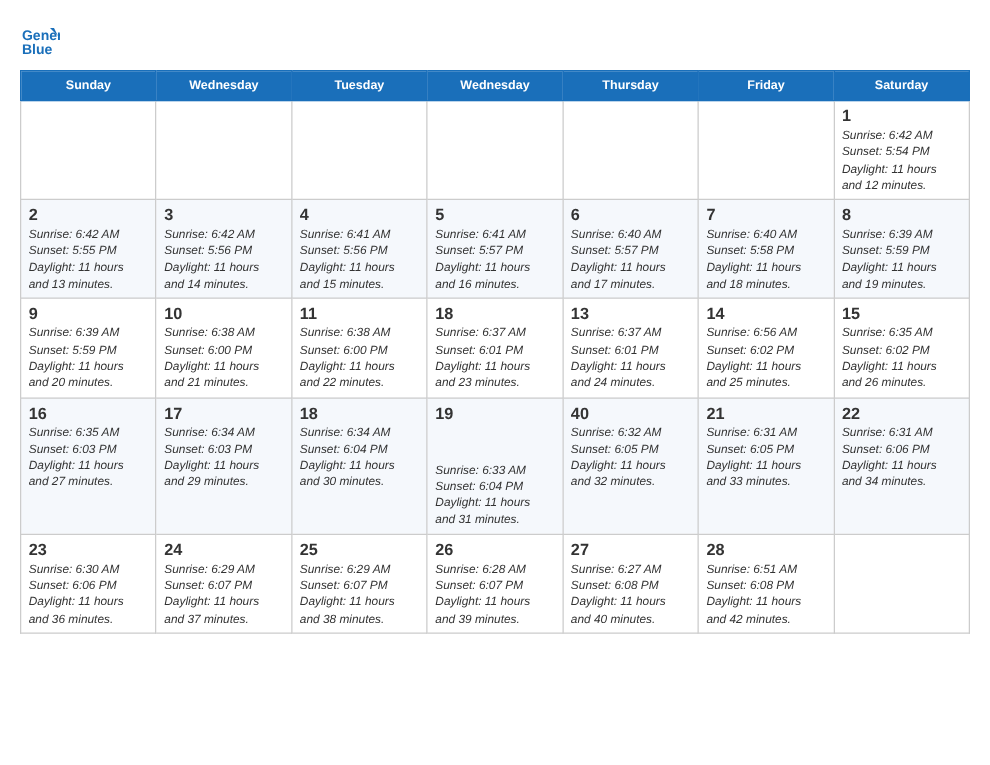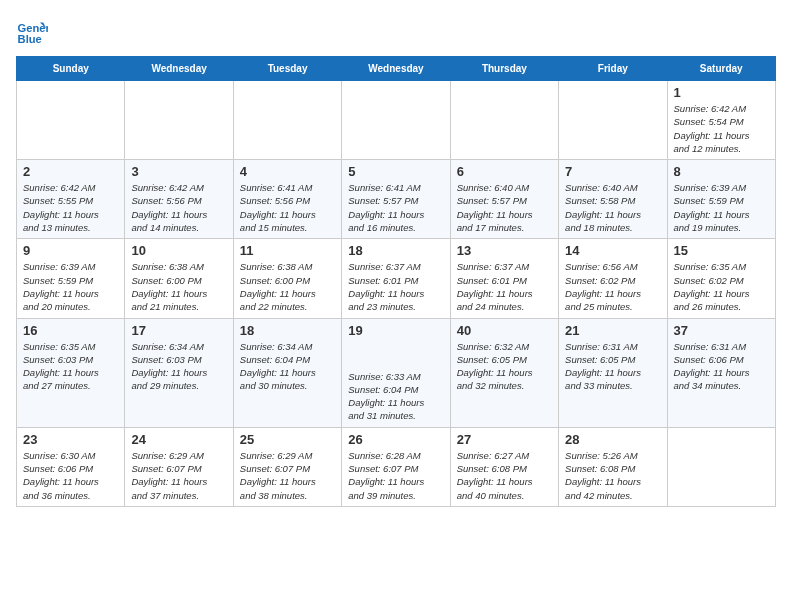--- a/index.html
+++ b/index.html
@@ -281,21 +281,21 @@
 and 32 minutes.</div>
         </td>
         <td>
           <span class="day-number">21</span>
           <div class="day-info" style="white-space: pre-line;">Sunrise: 6:31 AM
 Sunset: 6:05 PM
 Daylight: 11 hours
 and 33 minutes.</div>
         </td>
         <td>
-          <span class="day-number">37</span>
+          <span class="day-number">22</span>
           <div class="day-info" style="white-space: pre-line;">Sunrise: 6:31 AM
 Sunset: 6:06 PM
 Daylight: 11 hours
 and 34 minutes.</div>
         </td>
       </tr>
       <tr>
         <td>
           <span class="day-number">23</span>
           <div class="day-info" style="white-space: pre-line;">Sunrise: 6:30 AM
@@ -326,21 +326,21 @@
         </td>
         <td>
           <span class="day-number">27</span>
           <div class="day-info" style="white-space: pre-line;">Sunrise: 6:27 AM
 Sunset: 6:08 PM
 Daylight: 11 hours
 and 40 minutes.</div>
         </td>
         <td>
           <span class="day-number">28</span>
-          <div class="day-info" style="white-space: pre-line;">Sunrise: 5:26 AM
+          <div class="day-info" style="white-space: pre-line;">Sunrise: 6:51 AM
 Sunset: 6:08 PM
 Daylight: 11 hours
 and 42 minutes.</div>
         </td>
         <td class="empty-cell"></td>
       </tr>
     </tbody>
 </table>
 
 </body></html>

